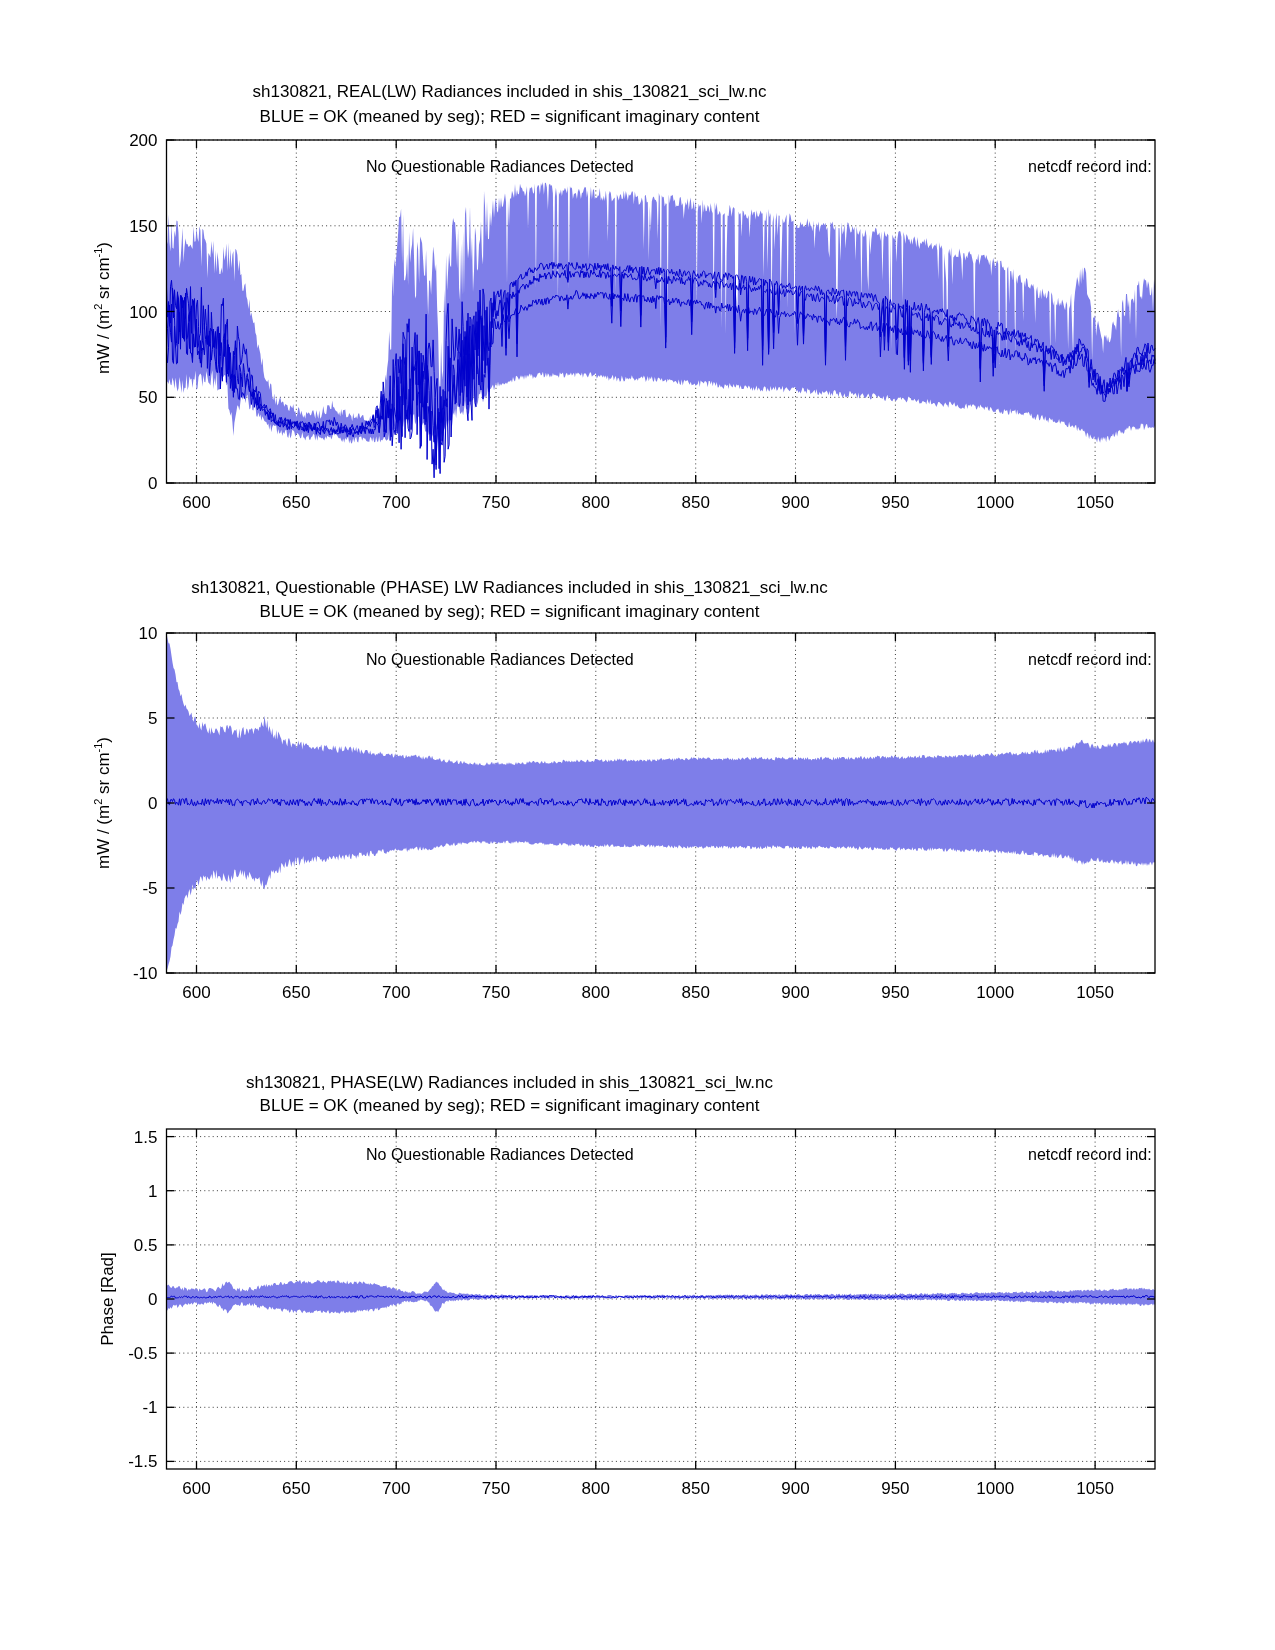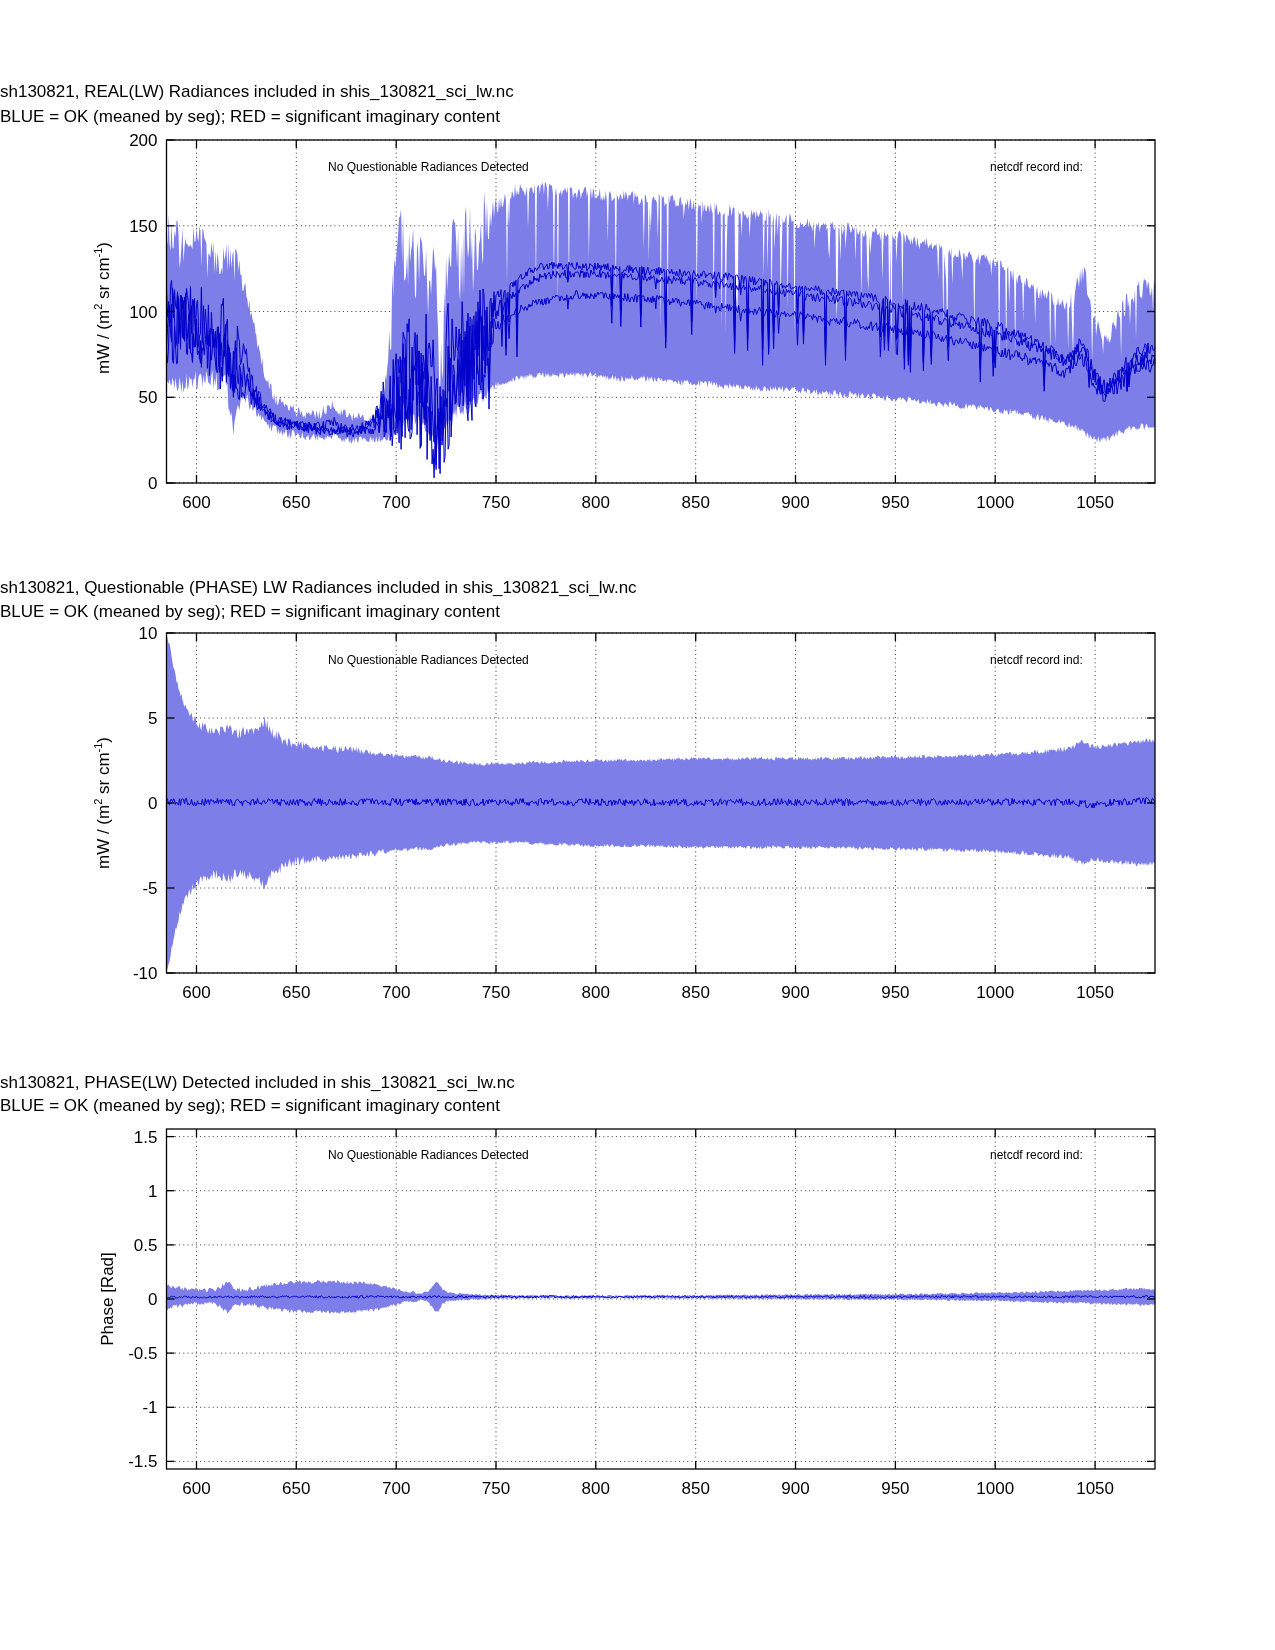--- a/index.html
+++ b/index.html
@@ -1,19 +1,19 @@
 <!DOCTYPE html>
 <html><head>
 <meta charset="utf-8">
 <style>
   html,body{margin:0;padding:0;background:#ffffff;}
   body{width:1275px;height:1650px;position:relative;font-family:"Liberation Sans",sans-serif;color:#000;overflow:hidden;}
   #fig{position:absolute;left:0;top:0;}
-  .chart-title,.chart-subtitle{position:absolute;left:0;width:1019px;font-size:17px;line-height:17px;font-weight:400;margin:0;white-space:nowrap;}
-  .annot{position:absolute;font-size:12px;line-height:14px;white-space:nowrap;}
+  .chart-title,.chart-subtitle{position:absolute;left:0;width:1019px;text-align:center;font-size:17px;line-height:17px;font-weight:400;margin:0;white-space:nowrap;}
+  .annot{position:absolute;font-size:16px;line-height:14px;white-space:nowrap;margin-left:38px;}
   .ylabel{position:absolute;font-size:17px;white-space:nowrap;transform:translate(-50%,-50%) rotate(-90deg);}
   .ylabel sup{font-size:11px;}
   #fig text{font-family:"Liberation Sans",sans-serif;font-size:17px;fill:#000;}
   #fig .grid{stroke:#3a3a3a;stroke-width:1;stroke-dasharray:1 3.2;fill:none;}
   #fig .box{fill:none;stroke:#000;stroke-width:1.3;}
   #fig .tick{stroke:#000;stroke-width:1.3;}
   #fig .mean{fill:none;stroke-width:1;}
 </style>
 </head>
 <body>
@@ -236,18 +236,18 @@
 
 <section>
   <h2 class="chart-title" style="top:579px">sh130821, Questionable (PHASE) LW Radiances included in shis_130821_sci_lw.nc</h2>
   <div class="chart-subtitle" style="top:603px">BLUE = OK (meaned by seg); RED = significant imaginary content</div>
   <div class="annot" style="top:653px;left:328px">No Questionable Radiances Detected</div>
   <div class="annot" style="top:653px;left:990px">netcdf record ind:</div>
   <div class="ylabel" style="left:103px;top:803px"><span>mW / (m</span><sup>2</sup><span> sr cm</span><sup>-1</sup><span>)</span></div>
 </section>
 
 <section>
-  <h2 class="chart-title" style="top:1074px">sh130821, PHASE(LW) Detected included in shis_130821_sci_lw.nc</h2>
+  <h2 class="chart-title" style="top:1074px">sh130821, PHASE(LW) Radiances included in shis_130821_sci_lw.nc</h2>
   <div class="chart-subtitle" style="top:1097px">BLUE = OK (meaned by seg); RED = significant imaginary content</div>
   <div class="annot" style="top:1148px;left:328px">No Questionable Radiances Detected</div>
   <div class="annot" style="top:1148px;left:990px">netcdf record ind:</div>
   <div class="ylabel" style="left:108px;top:1299px"><span>Phase [Rad]</span></div>
 </section>
 
 </body></html>

